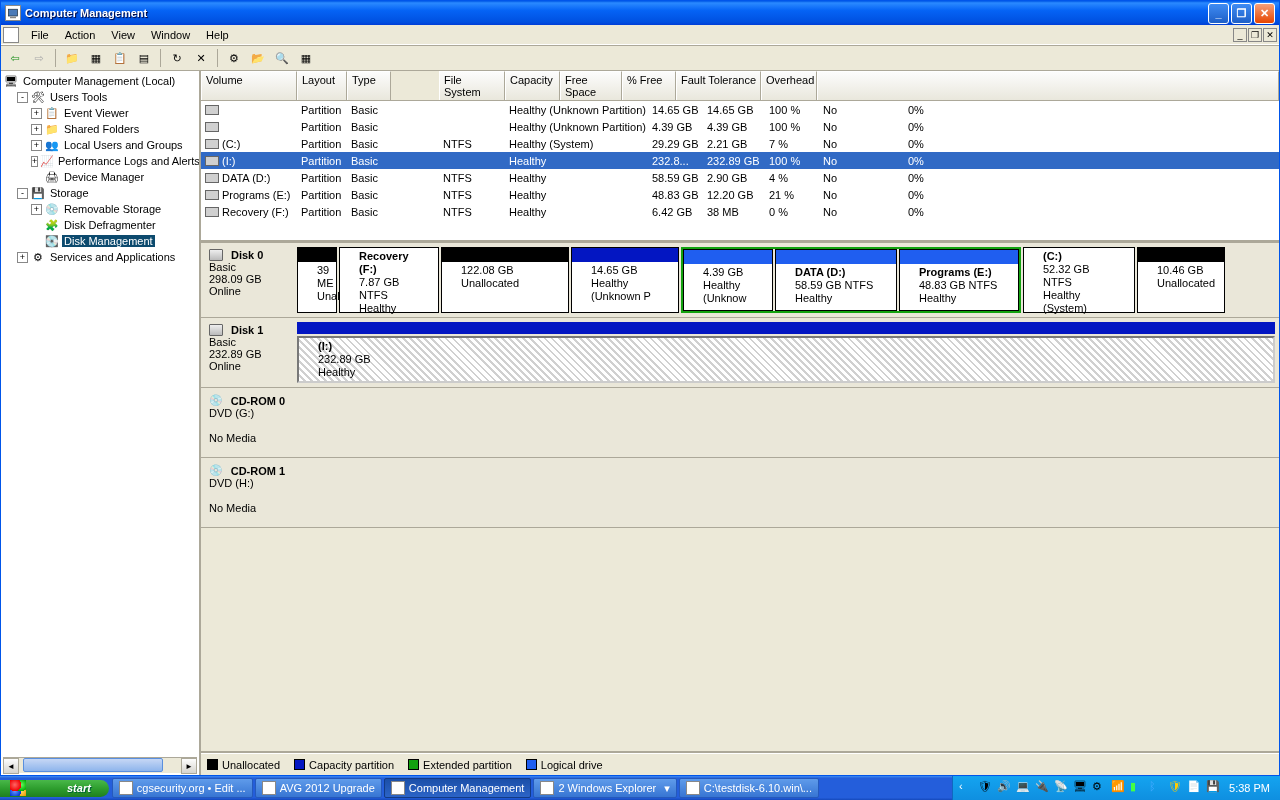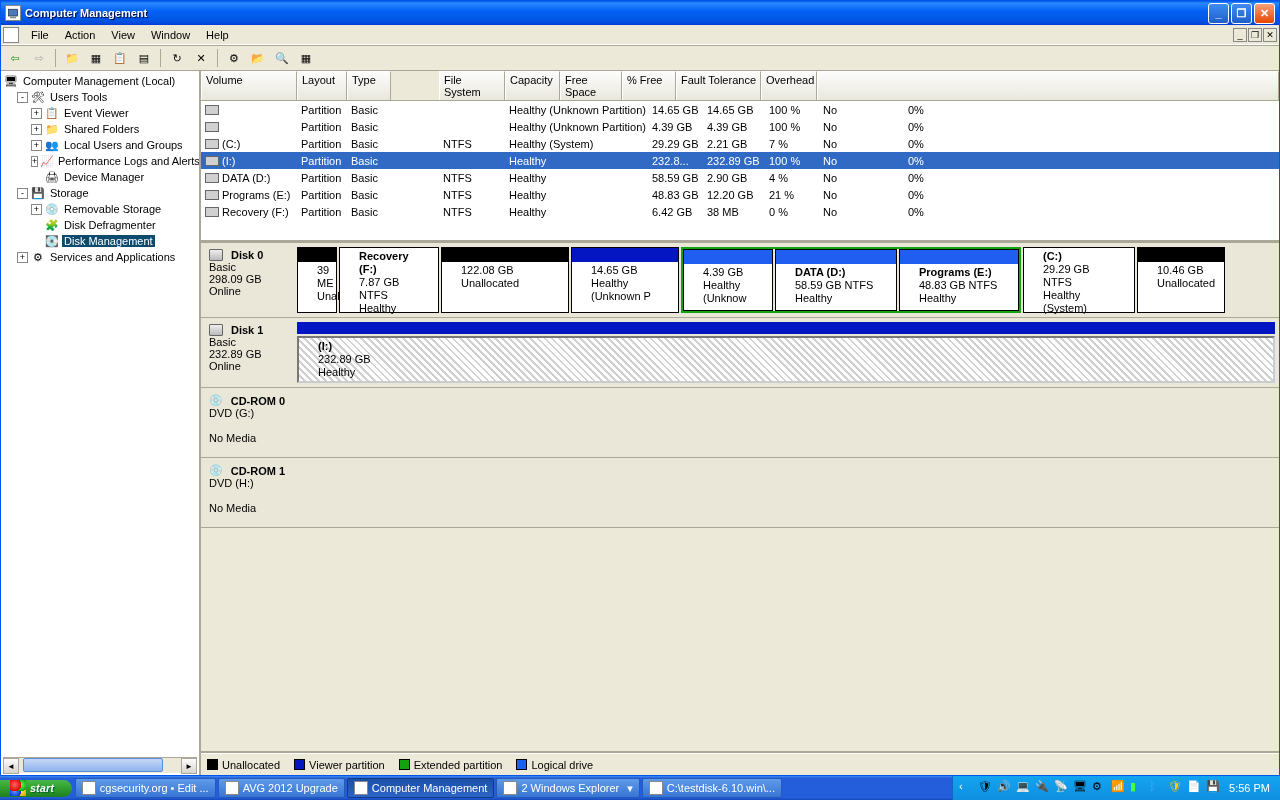--- a/index.html
+++ b/index.html
@@ -54,21 +54,21 @@
 .phead.sel{background:repeating-linear-gradient(45deg,#1f5ef0,#1f5ef0 2px,#0a2a7a 2px,#0a2a7a 4px);}
 .pbody{padding:2px 19px;flex:1;font-size:11px;line-height:13px;}
 .pbody .pn{font-weight:bold;}
 .ext-group{border:2px solid #13a210;display:flex;gap:2px;padding:0;}
 .ext-group .part{border:1px solid #000;}
 .hatched{background:repeating-linear-gradient(45deg,#fff,#fff 3px,#d0d0d0 3px,#d0d0d0 5px);}
 .leg{height:22px;background:#ece9d8;display:flex;align-items:center;padding:0 6px;gap:14px;border-top:1px solid #fff;}
 .lg{display:flex;align-items:center;gap:4px;}
 .lsw{width:11px;height:11px;border:1px solid #000;}
 .taskbar{height:24px;width:1280px;background:linear-gradient(to bottom,#3f8cf3 0%,#245edb 9%,#245edb 90%,#1549bc 100%);display:flex;align-items:center;}
-.start{height:17px;padding:0 18px 0 10px;background:linear-gradient(to bottom,#49b849 0%,#2e9e2e 50%,#1f7f1f 100%);color:#fff;font-weight:bold;font-style:italic;font-size:15px;display:flex;align-items:center;border-radius:0 12px 12px 0;text-shadow:1px 1px #063;}
+.start{height:17px;padding:0 18px 0 10px;background:linear-gradient(to bottom,#49b849 0%,#2e9e2e 50%,#1f7f1f 100%);color:#fff;font-weight:bold;font-style:italic;font-size:15px;display:flex;align-items:center;border-radius:0 12px 12px 0;text-shadow:1px 1px #063;gap:37px;}
 .start-icon{width:16px;height:16px;margin-right:4px;background:radial-gradient(circle at 30% 30%,#f66,#e00 40%,transparent 41%),radial-gradient(circle at 70% 30%,#6f6,#0a0 40%,transparent 41%),radial-gradient(circle at 30% 70%,#69f,#03c 40%,transparent 41%),radial-gradient(circle at 70% 70%,#fd6,#e90 40%,transparent 41%);}
 .tbtask{height:20px;margin:0 1px;padding:0 6px;background:linear-gradient(to bottom,#5f9bea,#3775d3);border:1px solid #2559bc;border-radius:2px;color:#fff;display:flex;align-items:center;gap:4px;max-width:160px;overflow:hidden;white-space:nowrap;font-size:11px;}
 .tbtask.active{background:linear-gradient(to bottom,#1b4fa8,#2c64c7);border:1px solid #133b85;}
 .tbtask .ti{width:14px;height:14px;background:#fff;border:1px solid #888;flex-shrink:0;}
 .tray{margin-left:auto;height:24px;background:linear-gradient(to bottom,#14a4f0,#0f8fe0);display:flex;align-items:center;padding:0 6px;gap:3px;border-left:1px solid #1067c0;}
 .tray .ti{width:16px;height:16px;}
 .clock{color:#fff;padding:0 4px;}
 .disk-icon{width:14px;height:12px;background:linear-gradient(to bottom,#eee,#bbb);border:1px solid #666;border-radius:1px;position:relative;display:inline-block;}
 .vol-icon{width:14px;height:10px;background:#d0d0d0;border:1px solid #666;display:inline-block;}
 </style>
@@ -365,21 +365,21 @@
                     <div class="pn">Programs (E:)</div>
                     <div>48.83 GB NTFS</div>
                     <div>Healthy</div>
                   </div>
                 </div>
               </div>
               <div class="part" style="width: 112px;">
                 <div class="phead primary"></div>
                 <div class="pbody">
                   <div class="pn">(C:)</div>
-                  <div>29.29 GB NTFS</div>
+                  <div>52.32 GB NTFS</div>
                   <div>Healthy (System)</div>
                 </div>
               </div>
               <div class="part" style="width: 88px;">
                 <div class="phead unalloc"></div>
                 <div class="pbody">
                   <div>10.46 GB</div>
                   <div>Unallocated</div>
                 </div>
               </div>
@@ -436,21 +436,21 @@
         <div style="height:150px;background:#ece9d8;"></div>
       </div>
 
       <div class="leg">
         <div class="lg">
             <span class="lsw" style="background:#000"></span>
             <span>Unallocated</span>
           </div>
         <div class="lg">
             <span class="lsw" style="background:#0316c2"></span>
-            <span>Viewer partition</span>
+            <span>Capacity partition</span>
           </div>
         <div class="lg">
             <span class="lsw" style="background:#13a210"></span>
             <span>Extended partition</span>
           </div>
         <div class="lg">
             <span class="lsw" style="background:#1f5ef0"></span>
             <span>Logical drive</span>
           </div>
       </div>
@@ -494,15 +494,15 @@
     <span class="ti">🔌</span>
     <span class="ti">📡</span>
     <span class="ti">🖥</span>
     <span class="ti">⚙</span>
     <span class="ti">📶</span>
     <span class="ti" style="color:#4f4;">▮</span>
     <span class="ti" style="color:#4af;">ᛒ</span>
     <span class="ti" style="color:#fc0;">🛡</span>
     <span class="ti">📄</span>
     <span class="ti">💾</span>
-    <span class="clock">5:56 PM</span>
+    <span class="clock">5:38 PM</span>
   </div>
 </div>
 
 </body></html>

